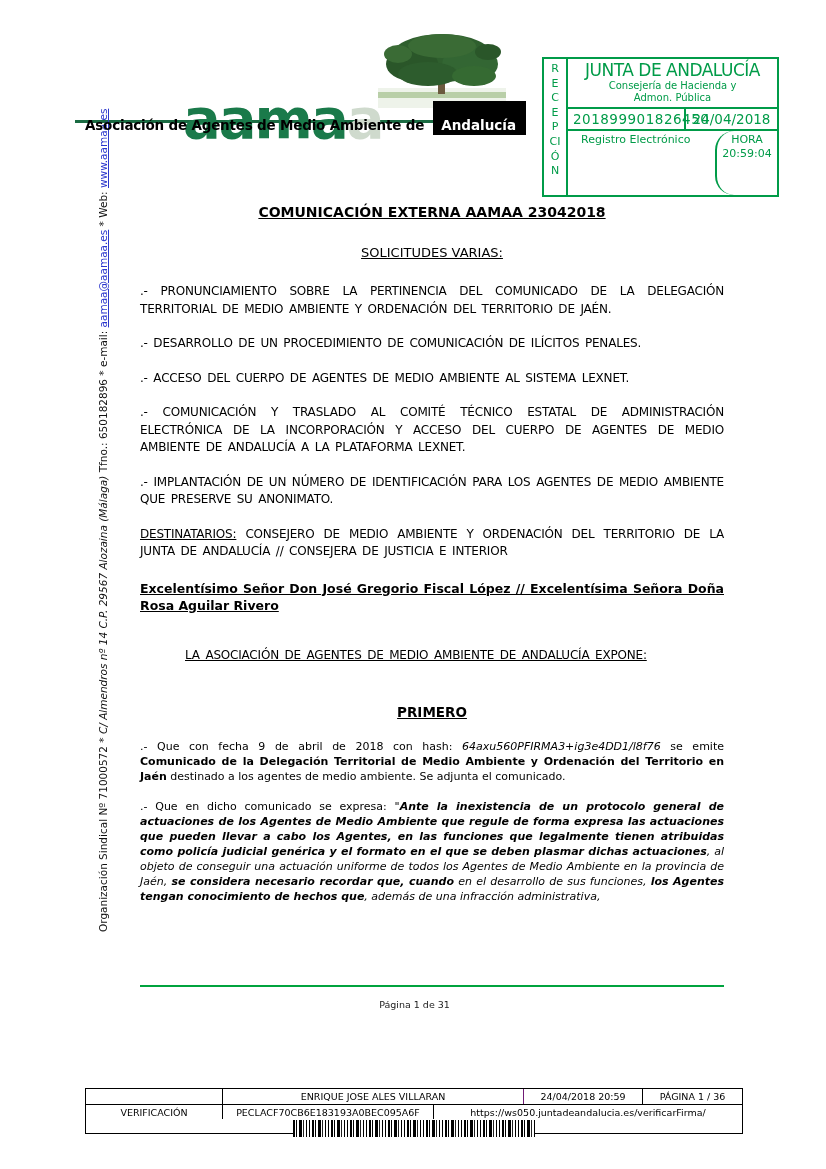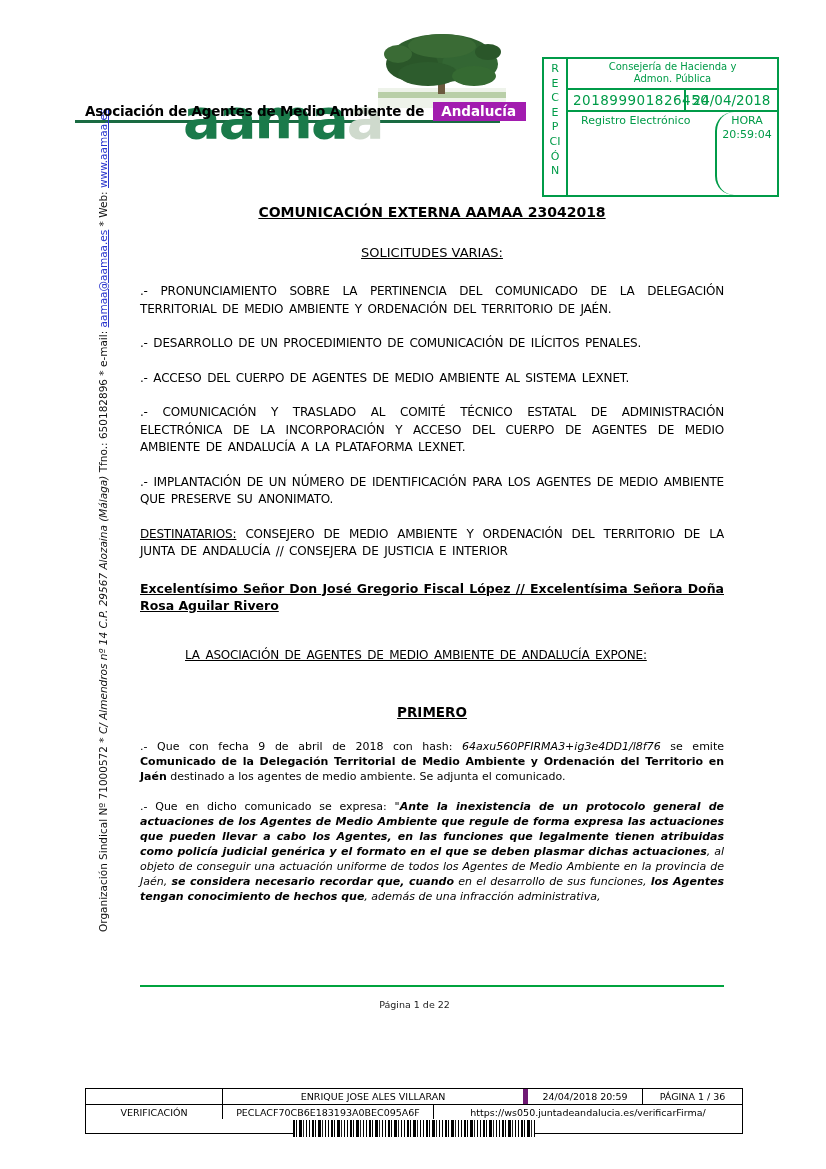--- a/index.html
+++ b/index.html
@@ -13,22 +13,22 @@
   
   .logo-text {
     position:absolute; left:183px; top:51px; font-size:56px; font-weight:bold;
     letter-spacing:-2px; line-height:1; color:#1a7a4a; z-index:3;margin-top:40px;
   }
   .logo-text .logo-last { color:#cfdacd; }
   .tree-img { position:absolute; left:378px; top:32px; width:128px; height:76px; z-index:1; }
   .tagline-row { position:absolute; left:85px; top:101px; z-index:4; white-space:nowrap; }
   .tagline { font-size:13.5px; font-weight:bold; color:#000000; letter-spacing:-0.2px; }
   .tagline-highlight {
-    display:inline-block; background:#a21caf; color:#ffffff; font-weight:bold;
-    font-size:13.5px; padding:1px 10px 2px 8px; margin-left:4px;
+    display:inline-block; background:#000000; color:#ffffff; font-weight:bold;
+    font-size:13.5px; padding:16px 10px 2px 8px; margin-left:4px;
   }
   .header-line { position:absolute; left:75px; top:120px; width:425px; height:3px; background:#1a6b42; }
 
   
   .stamp { position:absolute; left:542px; top:57px; width:237px; height:140px; display:flex; color:#009b48; z-index:5; }
   .stamp-side {
     width:26px; border:2px solid #009b48; display:flex; align-items:flex-start; justify-content:center;
     padding-top:3px;
   }
   .stamp-side span {
@@ -73,21 +73,21 @@
   
   .content-endline { position:absolute; left:140px; top:985px; width:584px; height:2px; background:#00a33e; }
   .page-number { position:absolute; left:85px; top:999px; width:659px; text-align:center; font-size:9.5px; color:#222; }
 
   .verif-table { position:absolute; left:85px; top:1088px; width:658px; font-size:9.5px; border:1px solid #000; }
   .vt-row { display:flex; height:15px; }
   .vt-row + .vt-row { border-top:1px solid #000; }
   .vt-cell { display:flex; align-items:center; justify-content:center; overflow:hidden; white-space:nowrap; }
   .vt-c1 { width:136px; }
   .vt-c2 { width:301px; border-left:1px solid #000; }
-  .vt-c3 { width:119px; border-left:5px solid #701a75; }
+  .vt-c3 { width:119px; border-left:1px solid #701a75; }
   .vt-c4 { flex:1; border-left:1px solid #000; }
   .vt-r2c2 { width:211px; border-left:1px solid #000; }
   .vt-r2c3 { flex:1; border-left:1px solid #000; }
   .vt-barcode-row { display:flex; height:14px; justify-content:center; overflow:visible; }
   .barcode {
     width:242px; height:17px; margin-top:1px;
     background:repeating-linear-gradient(90deg,
       #000 0px,#000 2px,#fff 2px,#fff 3px,
       #000 3px,#000 4px,#fff 4px,#fff 6px,
       #000 6px,#000 9px,#fff 9px,#fff 10px,
@@ -122,20 +122,21 @@
     <span class="tagline-highlight">Andalucía</span>
   </div>
   <div class="header-line"></div>
 
   <div class="stamp">
     <div class="stamp-side">
       <span>RECEPCIÓN</span>
     </div>
     <div class="stamp-main">
       <div class="stamp-org-block">
+        <div class="stamp-org">JUNTA DE ANDALUCÍA</div>
         <div class="stamp-dept">Consejería de Hacienda y</div>
         <div class="stamp-dept">Admon. Pública</div>
       </div>
       <div class="stamp-mid">
         <div class="stamp-regnum">201899901826450</div>
         <div class="stamp-date">24/04/2018</div>
       </div>
       <div class="stamp-bottom">
         <div class="stamp-regtype">Registro Electrónico</div>
         <div class="stamp-hora">
@@ -167,21 +168,21 @@
     <p class="expone">LA ASOCIACIÓN DE AGENTES DE MEDIO AMBIENTE DE ANDALUCÍA EXPONE:</p>
 
     <h3 class="primero-heading">PRIMERO</h3>
 
     <p class="small-para"><span>.- Que con fecha 9 de abril de 2018 con hash: </span><span class="seg-italic">64axu560PFIRMA3+ig3e4DD1/l8f76</span><span> se emite </span><span class="seg-bold">Comunicado de la Delegación Territorial de Medio Ambiente y Ordenación del Territorio en Jaén</span><span> destinado a los agentes de medio ambiente. Se adjunta el comunicado.</span></p>
 
     <p class="small-para"><span>.- Que en dicho comunicado se expresa: "</span><span class="seg-bold-italic">Ante la inexistencia de un protocolo general de actuaciones de los Agentes de Medio Ambiente que regule de forma expresa las actuaciones que pueden llevar a cabo los Agentes, en las funciones que legalmente tienen atribuidas como policía judicial genérica y el formato en el que se deben plasmar dichas actuaciones</span><span class="seg-italic">, al objeto de conseguir una actuación uniforme de todos los Agentes de Medio Ambiente en la provincia de Jaén, </span><span class="seg-bold-italic">se considera necesario recordar que, cuando</span><span class="seg-italic"> en el desarrollo de sus funciones, </span><span class="seg-bold-italic">los Agentes tengan conocimiento de hechos que</span><span class="seg-italic">, además de una infracción administrativa,</span></p>
   </main>
 
   <div class="content-endline"></div>
-  <div class="page-number">Página 1 de 22</div>
+  <div class="page-number">Página 1 de 31</div>
 
   <div class="verif-table">
     <div class="vt-row">
       <div class="vt-cell vt-c1"></div>
       <div class="vt-cell vt-c2">ENRIQUE JOSE ALES VILLARAN</div>
       <div class="vt-cell vt-c3">24/04/2018 20:59</div>
       <div class="vt-cell vt-c4">PÁGINA  1 / 36</div>
     </div>
     <div class="vt-row">
       <div class="vt-cell vt-c1">VERIFICACIÓN</div>

